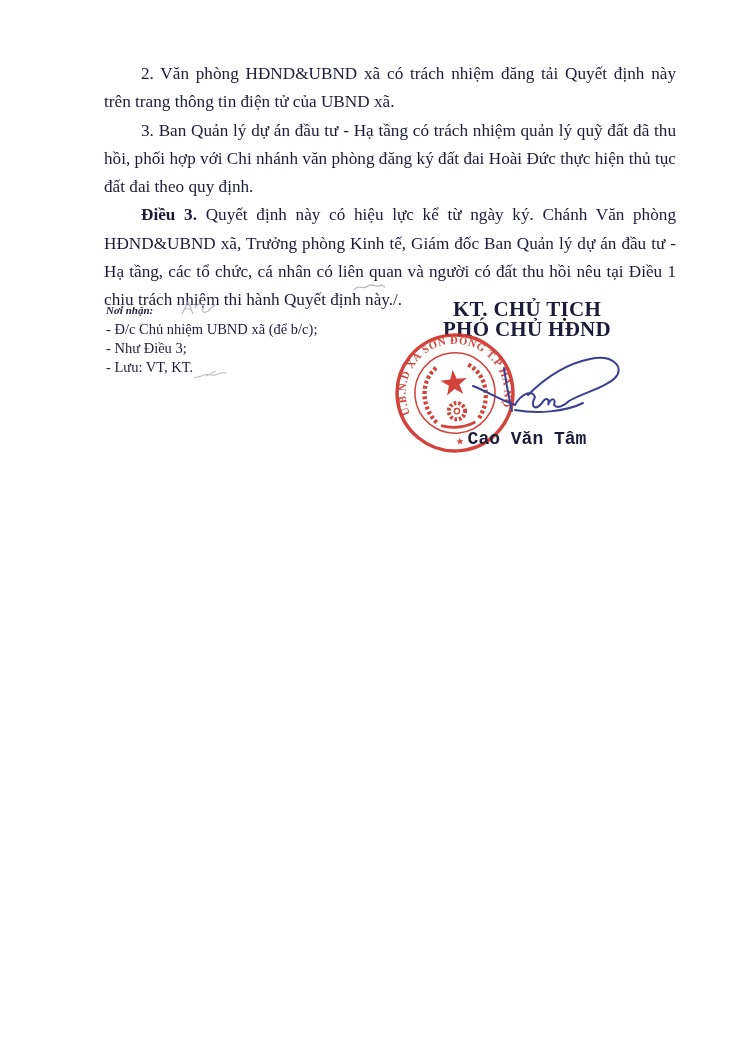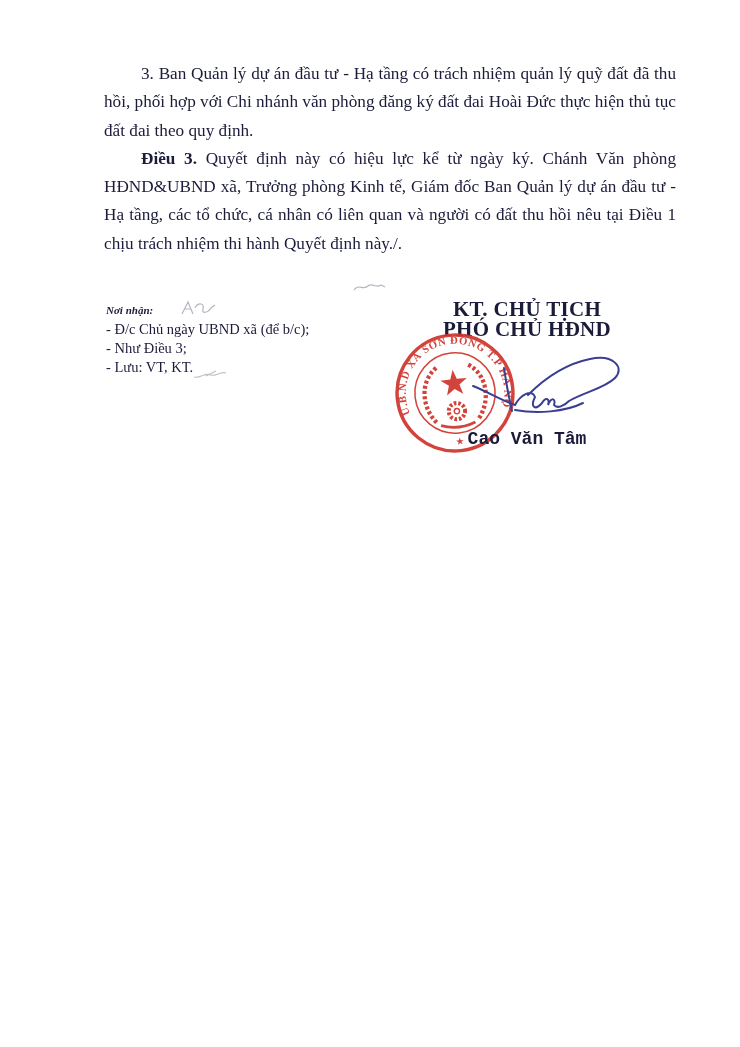--- a/index.html
+++ b/index.html
@@ -85,31 +85,32 @@
   .pen-mark-1 { left: 352px; top: 278px; }
   .pen-mark-2 { left: 180px; top: 299px; }
   .pen-mark-3 { left: 192px; top: 366px; }
 </style>
 </head>
 <body>
 
 <div class="page">
 
   <div class="body-text">
+    <div class="para"><span class="lead"></span><span>2. Văn phòng HĐND&amp;UBND xã có trách nhiệm đăng tải Quyết định này trên trang thông tin điện tử của UBND xã.</span></div>
     <div class="para"><span class="lead"></span><span>3. Ban Quản lý dự án đầu tư - Hạ tầng có trách nhiệm quản lý quỹ đất đã thu hồi, phối hợp với Chi nhánh văn phòng đăng ký đất đai Hoài Đức thực hiện thủ tục đất đai theo quy định.</span></div>
     <div class="para"><span class="lead">Điều 3.</span><span> Quyết định này có hiệu lực kể từ ngày ký. Chánh Văn phòng HĐND&amp;UBND xã, Trưởng phòng Kinh tế, Giám đốc Ban Quản lý dự án đầu tư - Hạ tầng, các tổ chức, cá nhân có liên quan và người có đất thu hồi nêu tại Điều 1 chịu trách nhiệm thi hành Quyết định này./.</span></div>
   </div>
 
   <svg class="pen-mark pen-mark-1" width="36" height="20" viewBox="0 0 36 20">
     <path d="M2,12 C7,5 11,13 16,8 C20,4 24,11 29,7 L33,9" fill="none" stroke="#a3a3b3" stroke-width="1.2" opacity="0.8"></path>
   </svg>
 
   <div class="recipients">
     <div class="label">Nơi nhận:</div>
-    <div class="item">- Đ/c Chủ ngày UBND xã (để b/c);</div>
+    <div class="item">- Đ/c Chủ nhiệm UBND xã (để b/c);</div>
     <div class="item">- Như Điều 3;</div>
     <div class="item">- Lưu: VT, KT.</div>
   </div>
 
   <svg class="pen-mark pen-mark-2" width="40" height="20" viewBox="0 0 40 20">
     <path d="M2,15 L8,3 L13,15 M4,10 L11,10 M15,9 C18,3 25,4 23,10 C21,15 28,14 31,9 L35,6" fill="none" stroke="#a3a3b3" stroke-width="1.2" opacity="0.8"></path>
   </svg>
 
   <svg class="pen-mark pen-mark-3" width="40" height="16" viewBox="0 0 40 16">
     <path d="M2,11 C8,13 13,6 19,9 C23,11 28,5 34,7 M14,10 L24,5" fill="none" stroke="#a9a9b6" stroke-width="1.1" opacity="0.75"></path>

